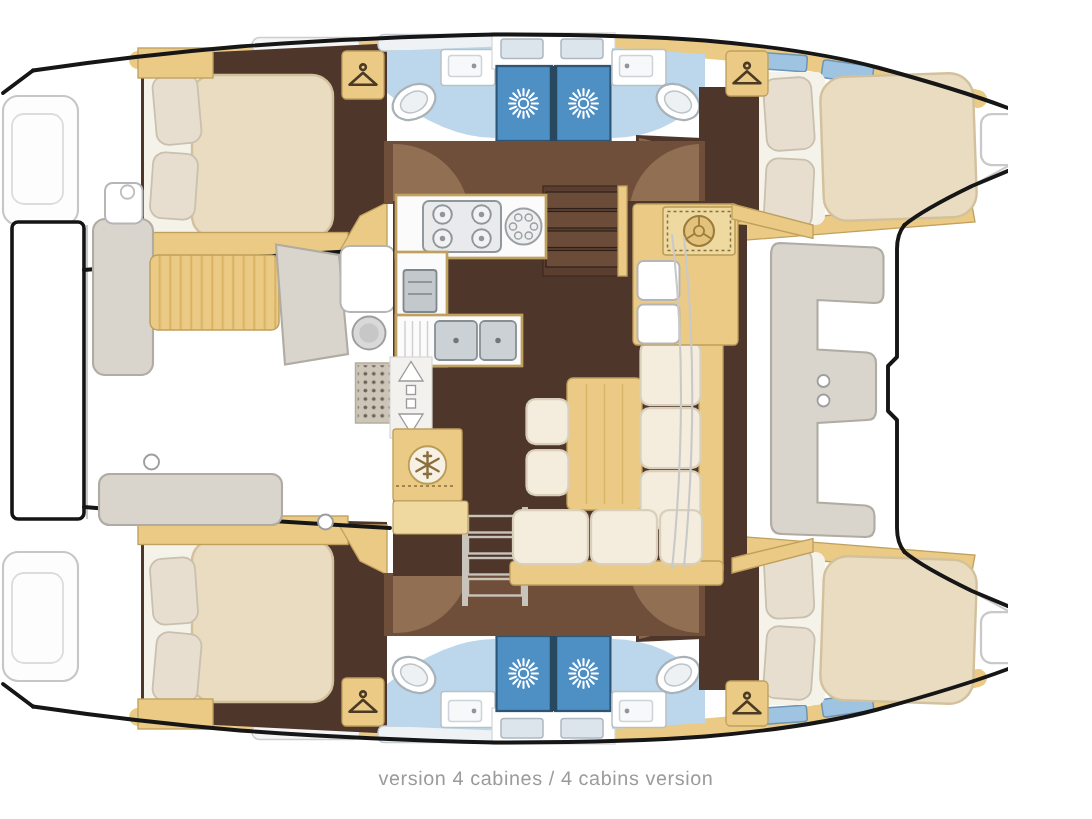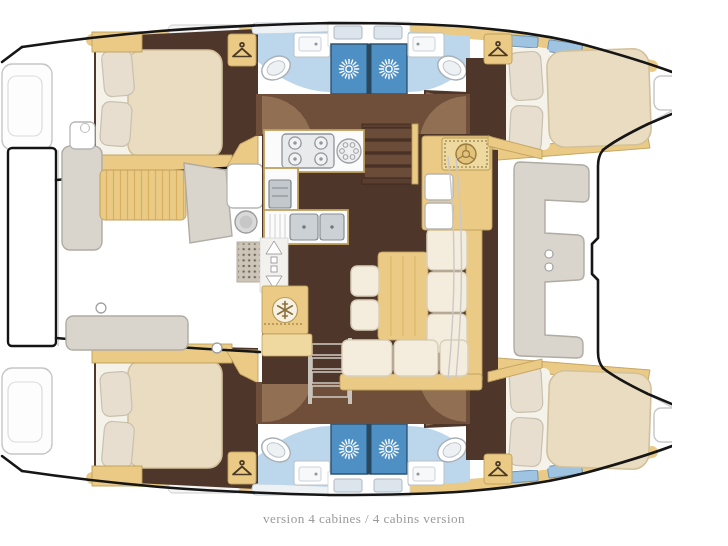--- a/index.html
+++ b/index.html
@@ -1,17 +1,17 @@
 <!DOCTYPE html>
 <html style="--pal-background: #ffffff; --pal-hull_outline: #161616; --pal-deck_line: #c9c9c9; --pal-wood_trim: #eaca84; --pal-wood_light: #f0d9a0; --pal-wood_edge: #bfa05e; --pal-floor_dark: #4e362b; --pal-floor_mid: #6f4f3a; --pal-door_swing: #9b7a5c; --pal-bathroom_floor: #bcd7ec; --pal-shower_blue: #4e8fc4; --pal-shower_frame: #2e5574; --pal-mattress: #e9dcc0; --pal-mattress_edge: #d2c19c; --pal-pillow: #e7ded0; --pal-sheet: #f5f2ea; --pal-cushion: #f4eddd; --pal-cushion_edge: #d9cfba; --pal-counter: #fbfbfb; --pal-bench_gray: #d9d4cc; --pal-caption_text: #9b9b9b;"><head>
 <meta charset="utf-8">
 <style>
   html,body{margin:0;padding:0;background:#ffffff;}
   #stage{position:relative;width:672px;height:546px;background:var(--pal-background,#fff);
-         font-family:Liberation Serif, serif;overflow:hidden;}
+         font-family:Liberation Sans, sans-serif;overflow:hidden;}
   svg{display:block;}
   
   .ln-hull{fill:none;stroke:var(--pal-hull_outline,#161616);stroke-width:2.6;stroke-linecap:round;stroke-linejoin:round;}
   .ln-deck{fill:none;stroke:var(--pal-deck_line,#c9c9c9);stroke-width:1.4;}
   .wood{fill:var(--pal-wood_trim,#eaca84);stroke:var(--pal-wood_edge,#bfa05e);stroke-width:.9;}
   .wood2{fill:var(--pal-wood_light,#f0d9a0);stroke:var(--pal-wood_edge,#bfa05e);stroke-width:.8;}
   .floor{fill:var(--pal-floor_dark,#4e362b);}
   .mid{fill:var(--pal-floor_mid,#6f4f3a);}
   .arc{fill:var(--pal-door_swing,#9b7a5c);opacity:.75;}
   .bath{fill:var(--pal-bathroom_floor,#bcd7ec);}

